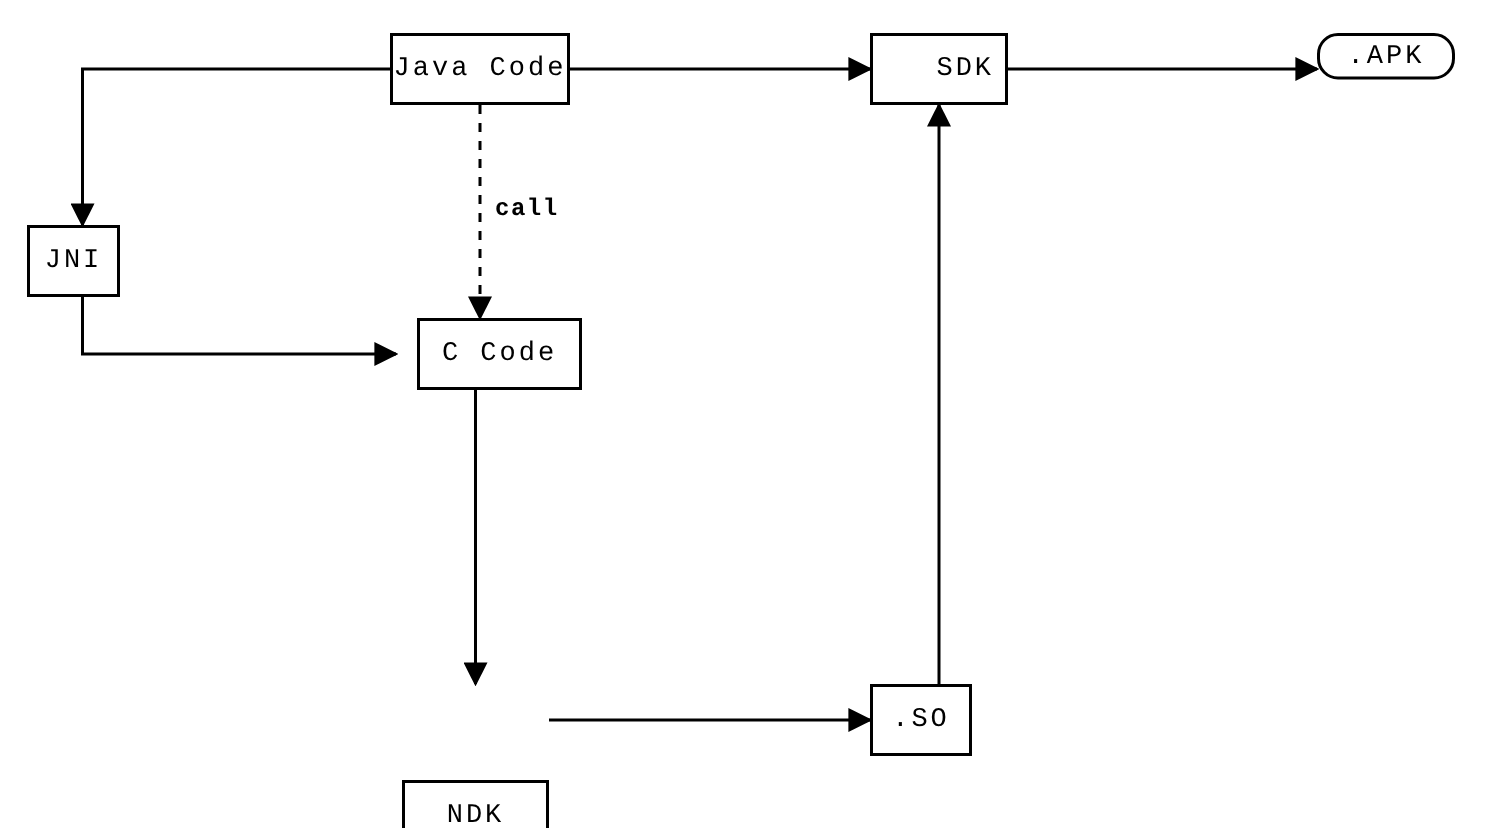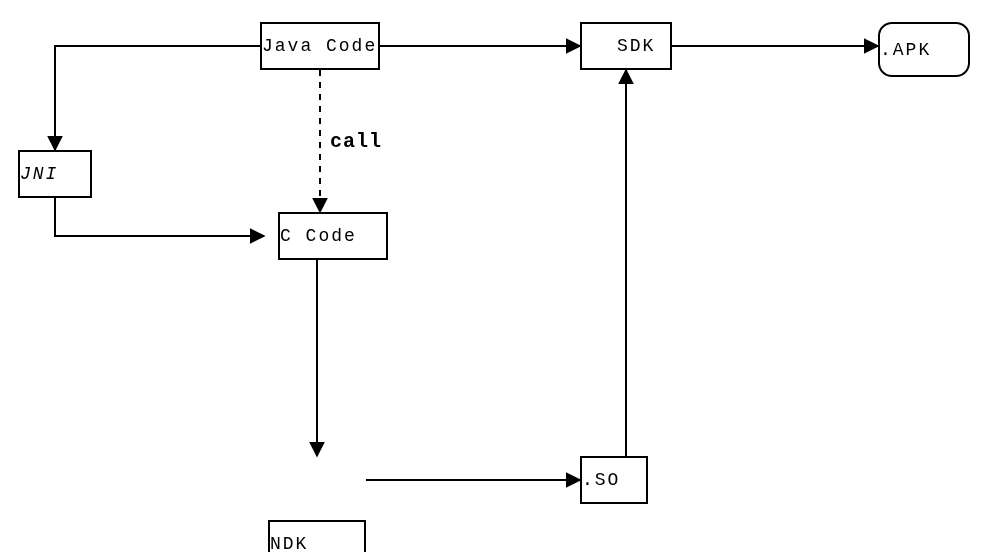--- a/index.html
+++ b/index.html
@@ -10,54 +10,54 @@
     font-family: "Courier New", Courier, monospace;
     font-size: 18px;
     color: #000;
   }
   .box {
     position: absolute;
     border: 2px solid #000;
     background: #fff;
     display: flex;
     align-items: center;
-    justify-content: flex-start;
+    justify-content: center;
     text-align: center;
     letter-spacing: 2px;
   }
   svg.connectors {
     position: absolute;
     left: 0; top: 0;
     width: 1000px; height: 552px;
     pointer-events: none;
   }
   .edge-label {
     position: absolute;
     font-family: "Courier New", Courier, monospace;
-    font-size: 20px;
+    font-size: 16px;
     font-weight: bold;
     letter-spacing: 1px;
   }
 </style>
 </head>
 <body>
 
 <div class="box" style="left:260px; top:22px; width:120px; height:48px;">
   <span>Java Code</span>
 </div>
 
 <div class="box" style="left:580px; top:22px; width:92px; height:48px;padding-left:35px;">
   <span>SDK</span>
 </div>
 
-<div class="box" style="left:878px; top:22px; width:92px; height:55px;border-radius:14px;">
+<div class="box" style="left:878px; top:22px; width:92px; height:31px;border-radius:14px;">
   <span>.APK</span>
 </div>
 
-<div class="box" style="left:18px; top:150px; width:74px; height:48px;font-style:italic;">
+<div class="box" style="left:18px; top:150px; width:62px; height:48px;">
   <span>JNI</span>
 </div>
 
 <div class="box" style="left:264px; top:212px; width:110px; height:48px;margin-left:14px;">
   <span>C Code</span>
 </div>
 
 <div class="box" style="left:268px; top:472px; width:98px; height:48px;margin-top:48px;">
   <span>NDK</span>
 </div>

